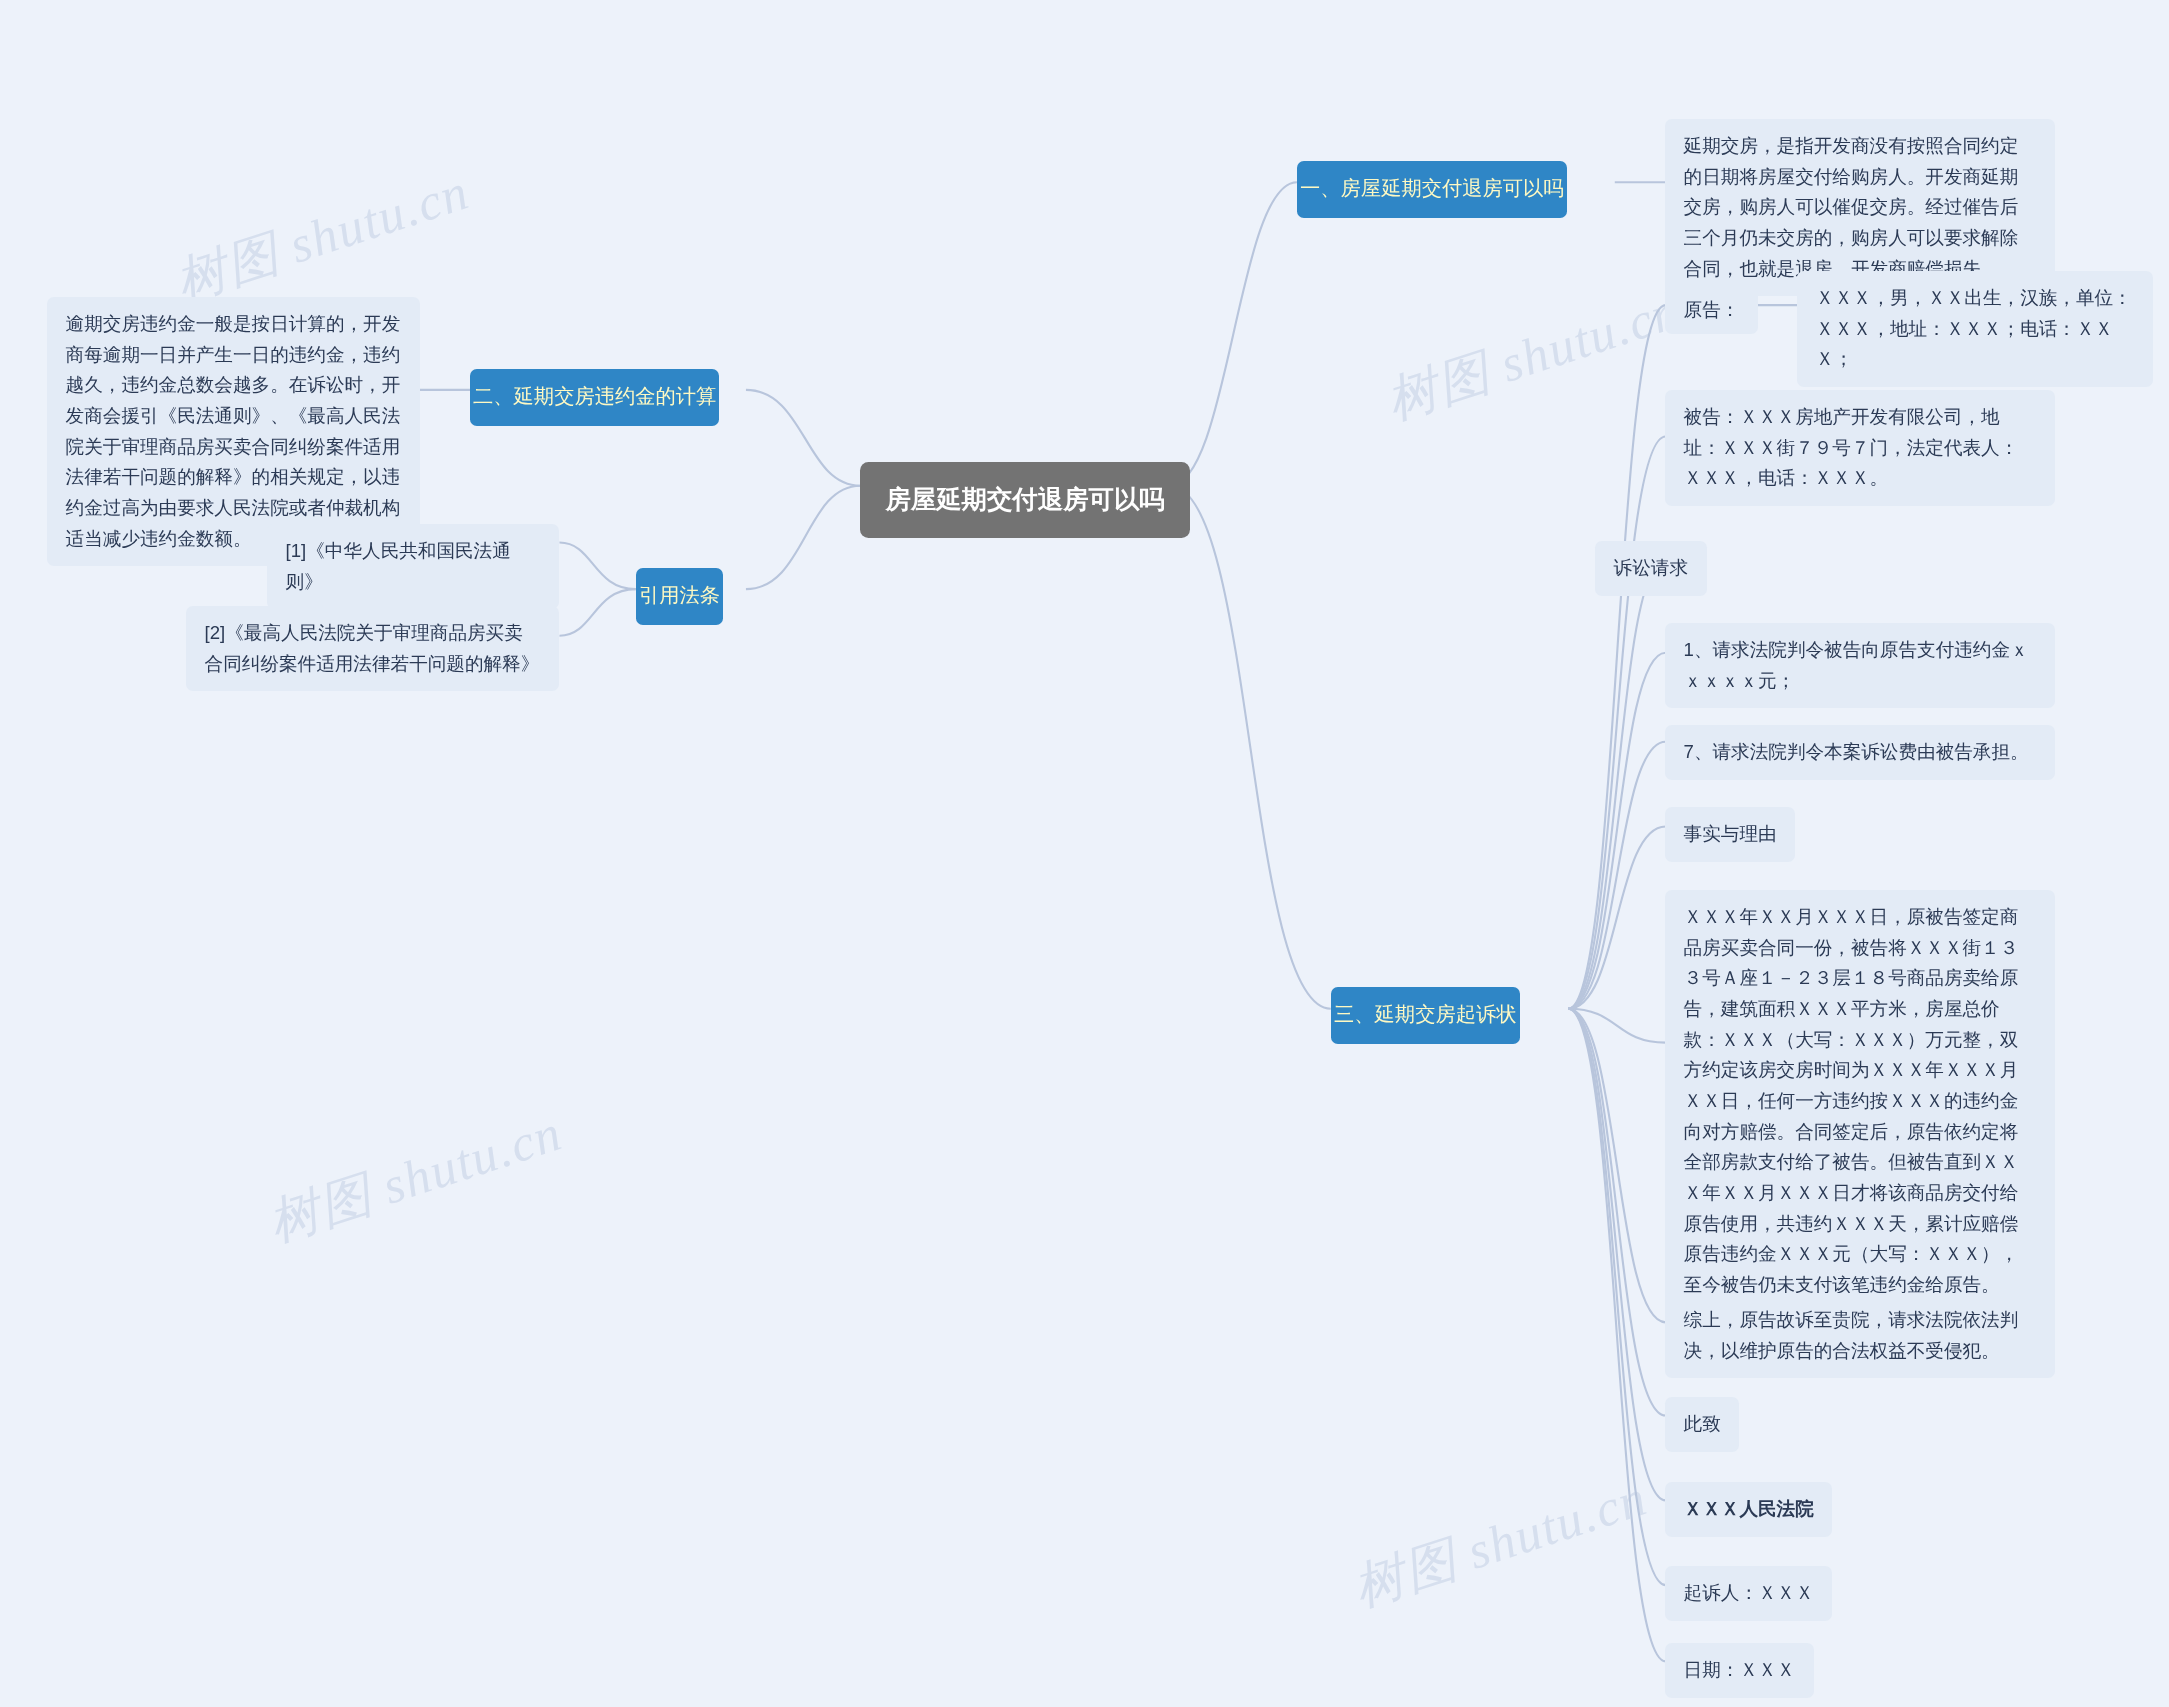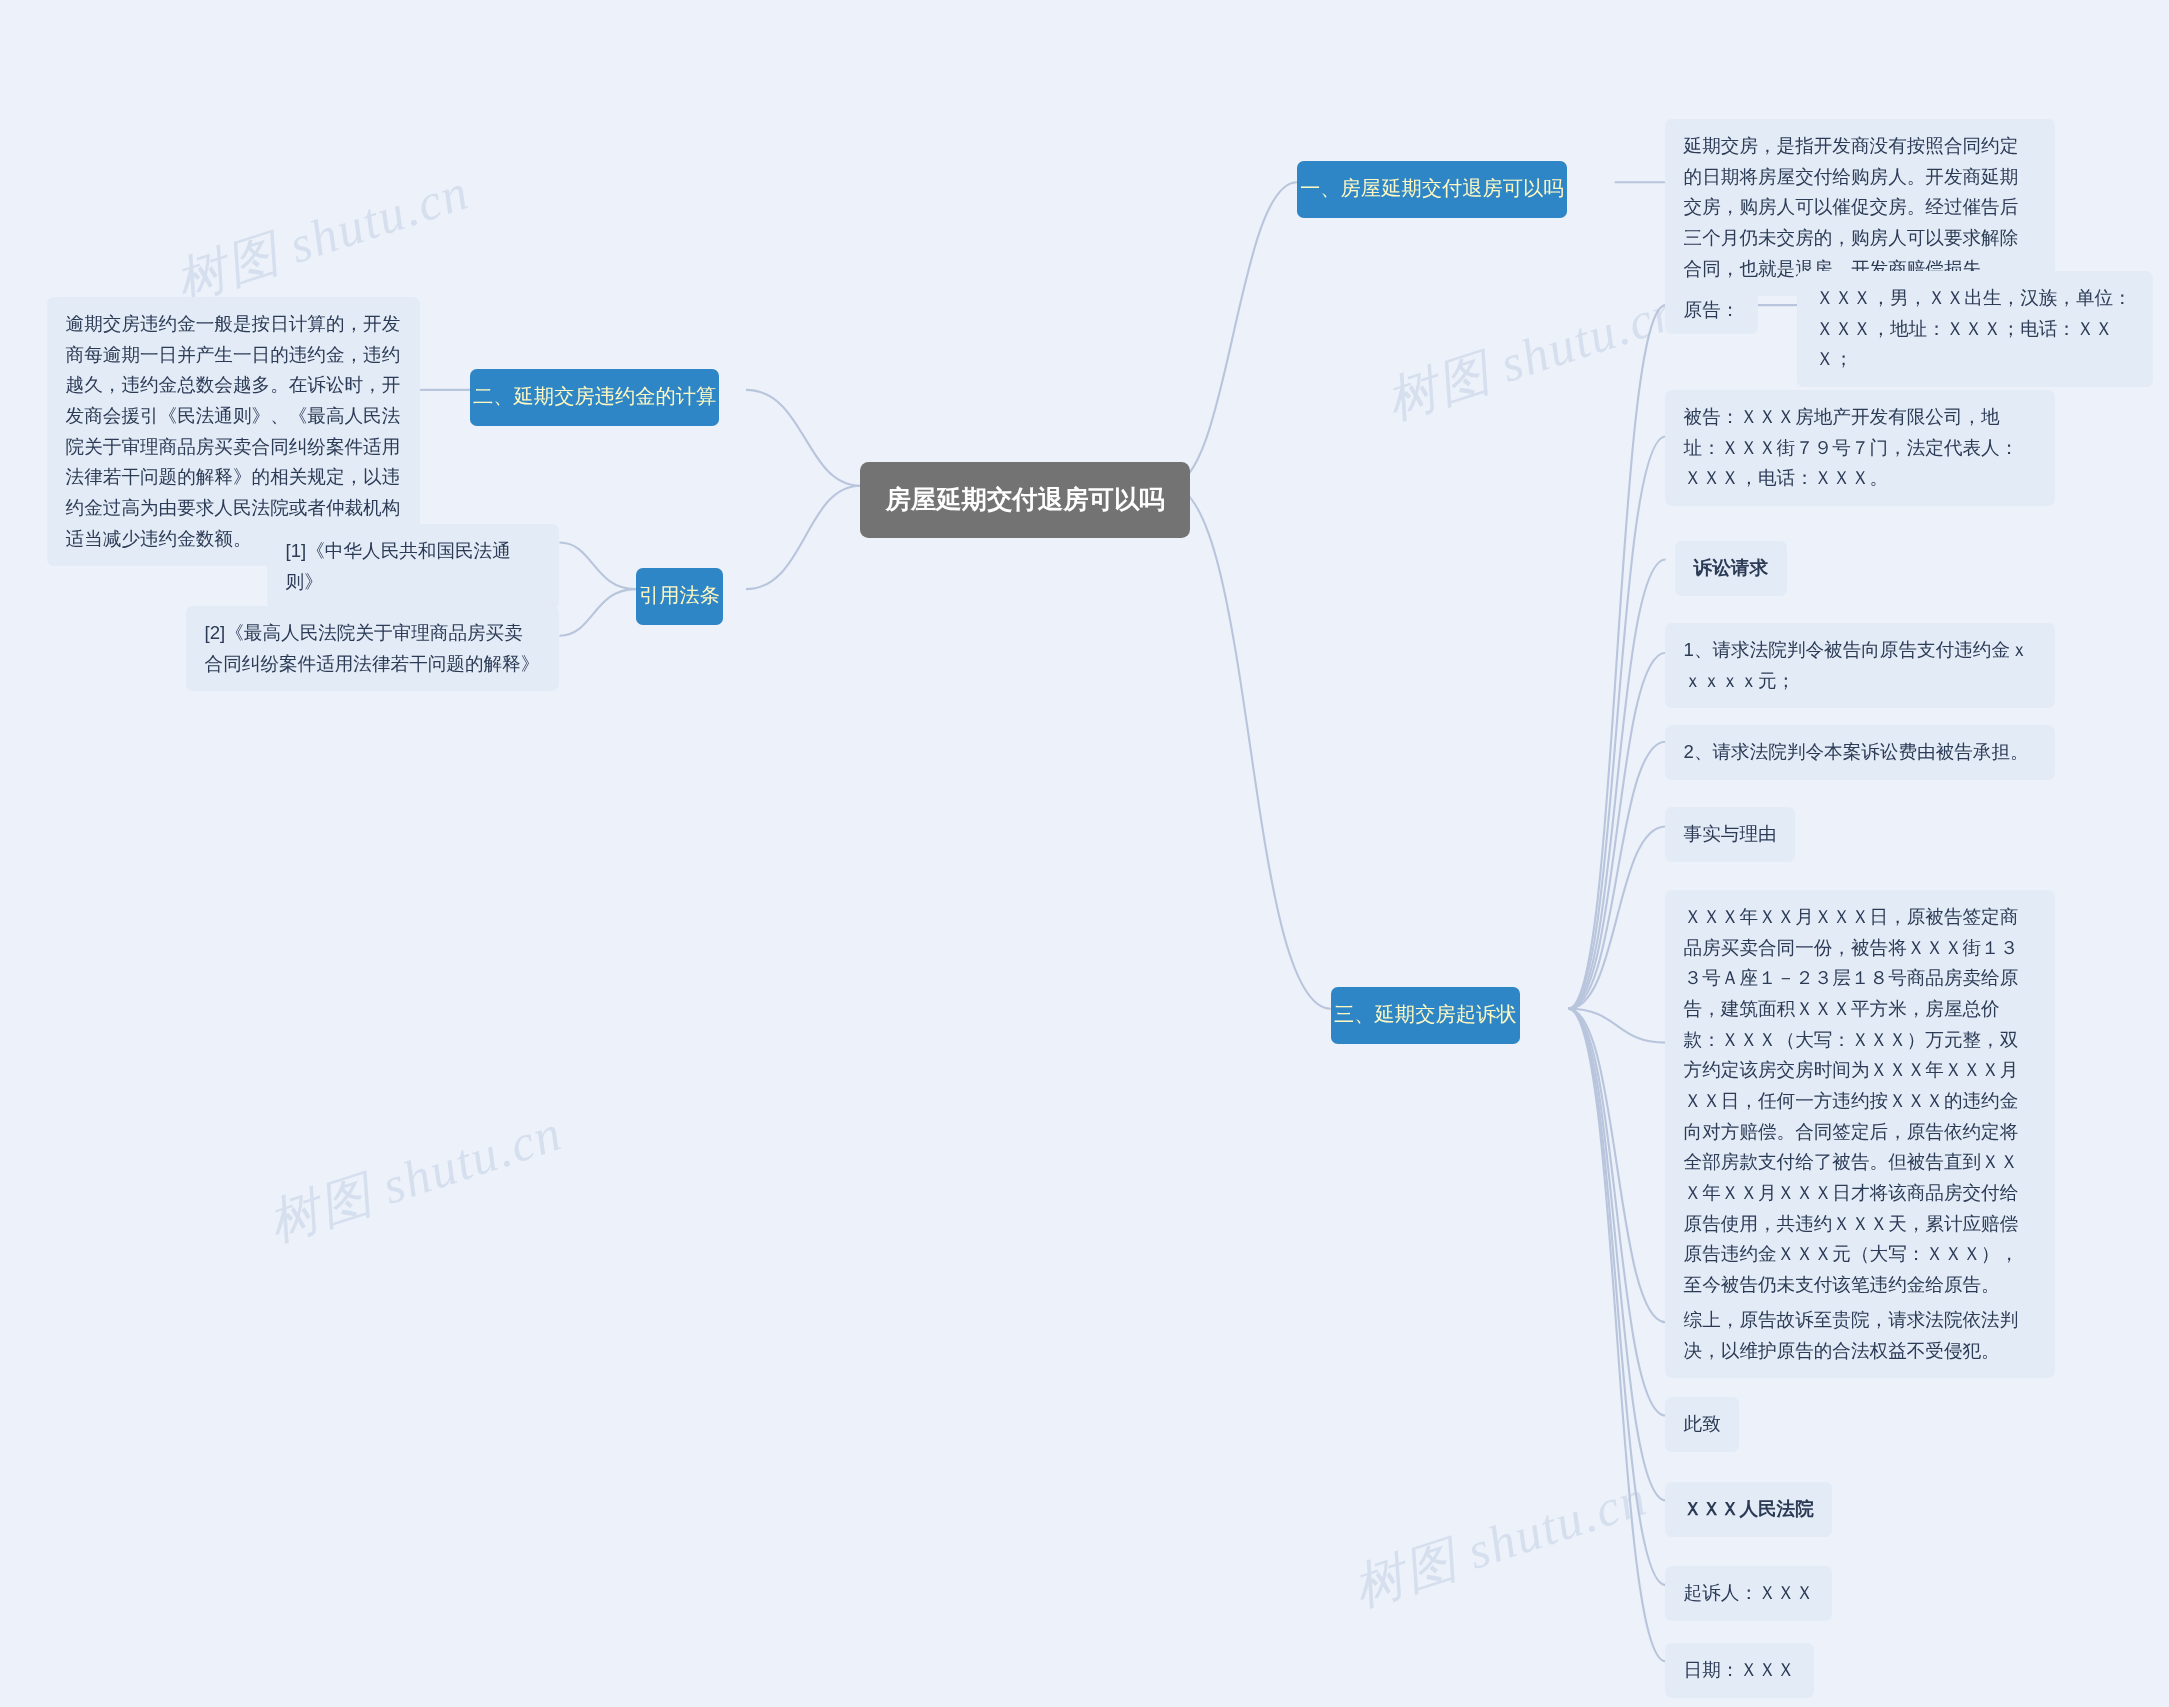--- a/index.html
+++ b/index.html
@@ -126,23 +126,23 @@
 
 <div class="node branch" style="left:1297px; top:161px;">一、房屋延期交付退房可以吗</div>
 <div class="node leaf leaf-wide" style="left:1665px; top:119px;">延期交房，是指开发商没有按照合同约定的日期将房屋交付给购房人。开发商延期交房，购房人可以催促交房。经过催告后三个月仍未交房的，购房人可以要求解除合同，也就是退房，开发商赔偿损失。</div>
 
 <div class="node branch" style="left:1331px; top:987px;">三、延期交房起诉状</div>
 
 <div class="node label-leaf" style="left:1665px; top:286px;">原告：</div>
 <div class="node leaf" style="left:1797px; top:271px; width:356px;">ＸＸＸ，男，ＸＸ出生，汉族，单位：ＸＸＸ，地址：ＸＸＸ；电话：ＸＸＸ；</div>
 
 <div class="node leaf leaf-wide" style="left:1665px; top:390px;">被告：ＸＸＸ房地产开发有限公司，地址：ＸＸＸ街７９号７门，法定代表人：ＸＸＸ，电话：ＸＸＸ。</div>
-<div class="node leaf" style="left:1675px; top:541px;font-weight:bold;">诉讼请求</div>
+<div class="node leaf" style="left:1595px; top:541px;">诉讼请求</div>
 <div class="node leaf leaf-wide" style="left:1665px; top:623px;">1、请求法院判令被告向原告支付违约金ｘｘｘｘｘ元；</div>
-<div class="node leaf leaf-wide" style="left:1665px; top:725px;">2、请求法院判令本案诉讼费由被告承担。</div>
+<div class="node leaf leaf-wide" style="left:1665px; top:725px;">7、请求法院判令本案诉讼费由被告承担。</div>
 <div class="node leaf" style="left:1665px; top:807px;">事实与理由</div>
 <div class="node leaf leaf-wide" style="left:1665px; top:890px;">ＸＸＸ年ＸＸ月ＸＸＸ日，原被告签定商品房买卖合同一份，被告将ＸＸＸ街１３３号Ａ座１－２３层１８号商品房卖给原告，建筑面积ＸＸＸ平方米，房屋总价款：ＸＸＸ（大写：ＸＸＸ）万元整，双方约定该房交房时间为ＸＸＸ年ＸＸＸ月ＸＸ日，任何一方违约按ＸＸＸ的违约金向对方赔偿。合同签定后，原告依约定将全部房款支付给了被告。但被告直到ＸＸＸ年ＸＸ月ＸＸＸ日才将该商品房交付给原告使用，共违约ＸＸＸ天，累计应赔偿原告违约金ＸＸＸ元（大写：ＸＸＸ），至今被告仍未支付该笔违约金给原告。</div>
 <div class="node leaf leaf-wide" style="left:1665px; top:1293px;">综上，原告故诉至贵院，请求法院依法判决，以维护原告的合法权益不受侵犯。</div>
 <div class="node leaf" style="left:1665px; top:1397px;">此致</div>
 <div class="node leaf" style="left:1665px; top:1482px;font-weight:bold;">ＸＸＸ人民法院</div>
 <div class="node leaf" style="left:1665px; top:1566px;">起诉人：ＸＸＸ</div>
 <div class="node leaf" style="left:1665px; top:1643px;">日期：ＸＸＸ</div>
 
 
 </body></html>

